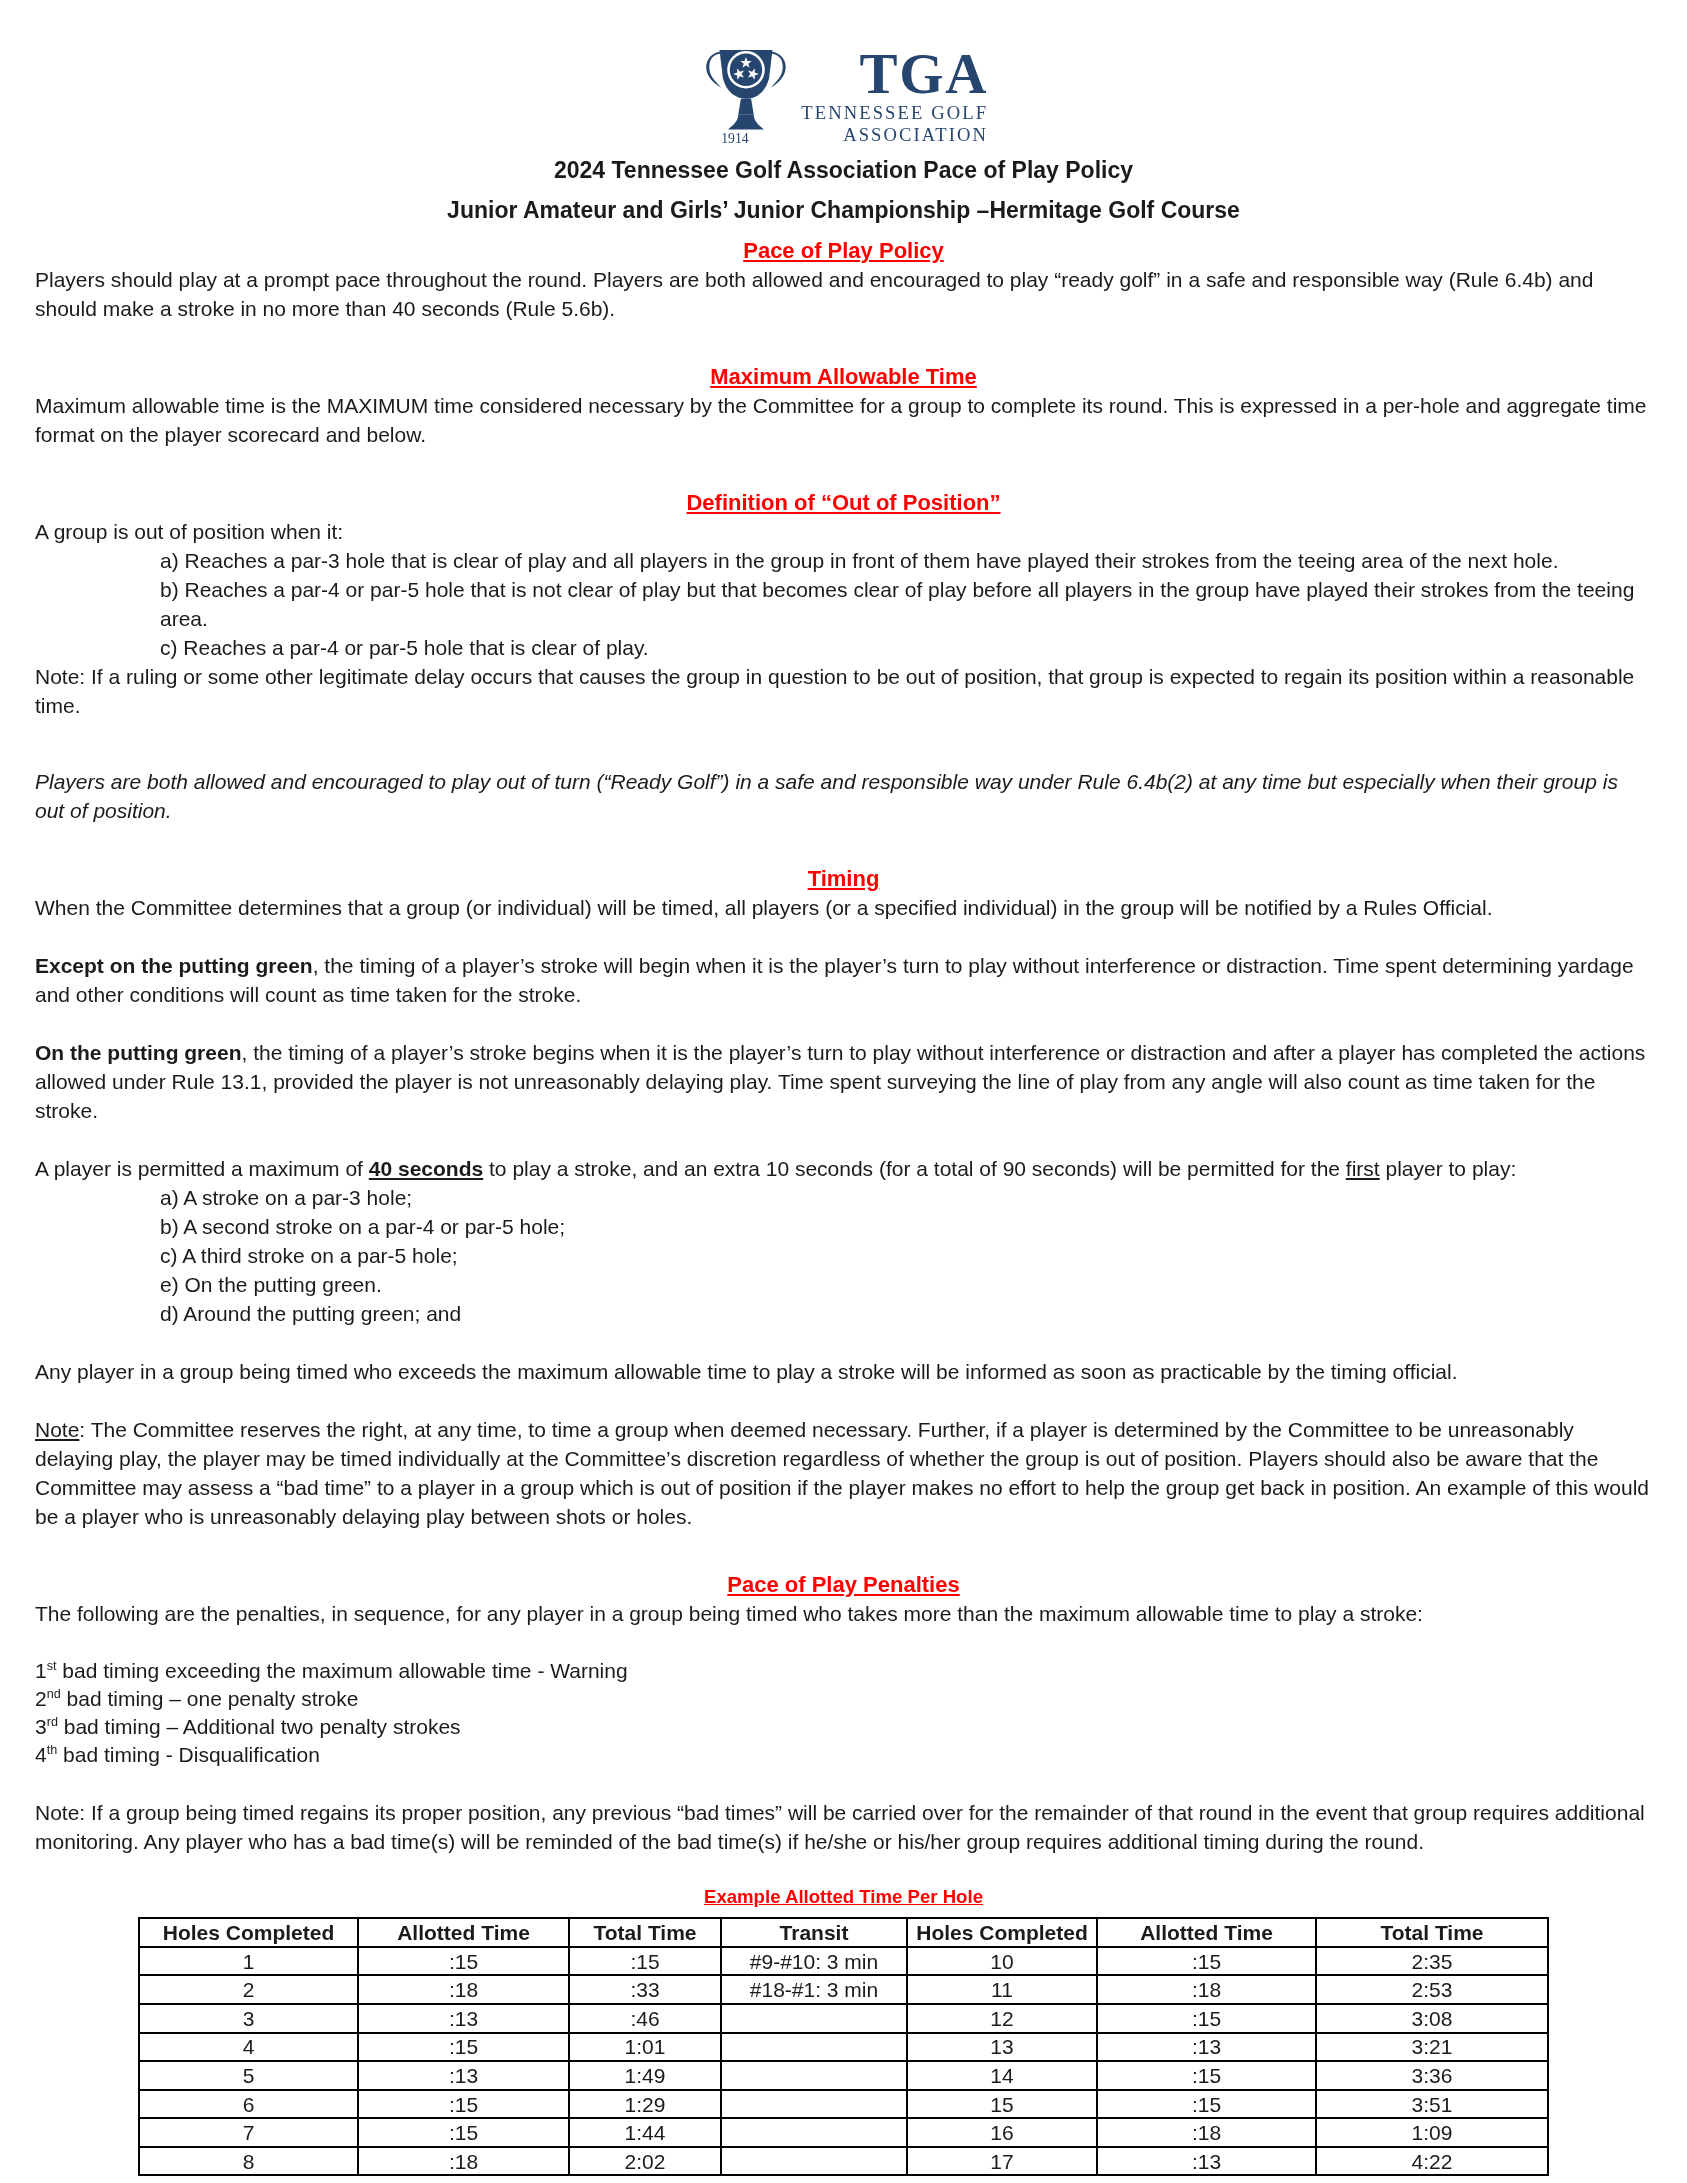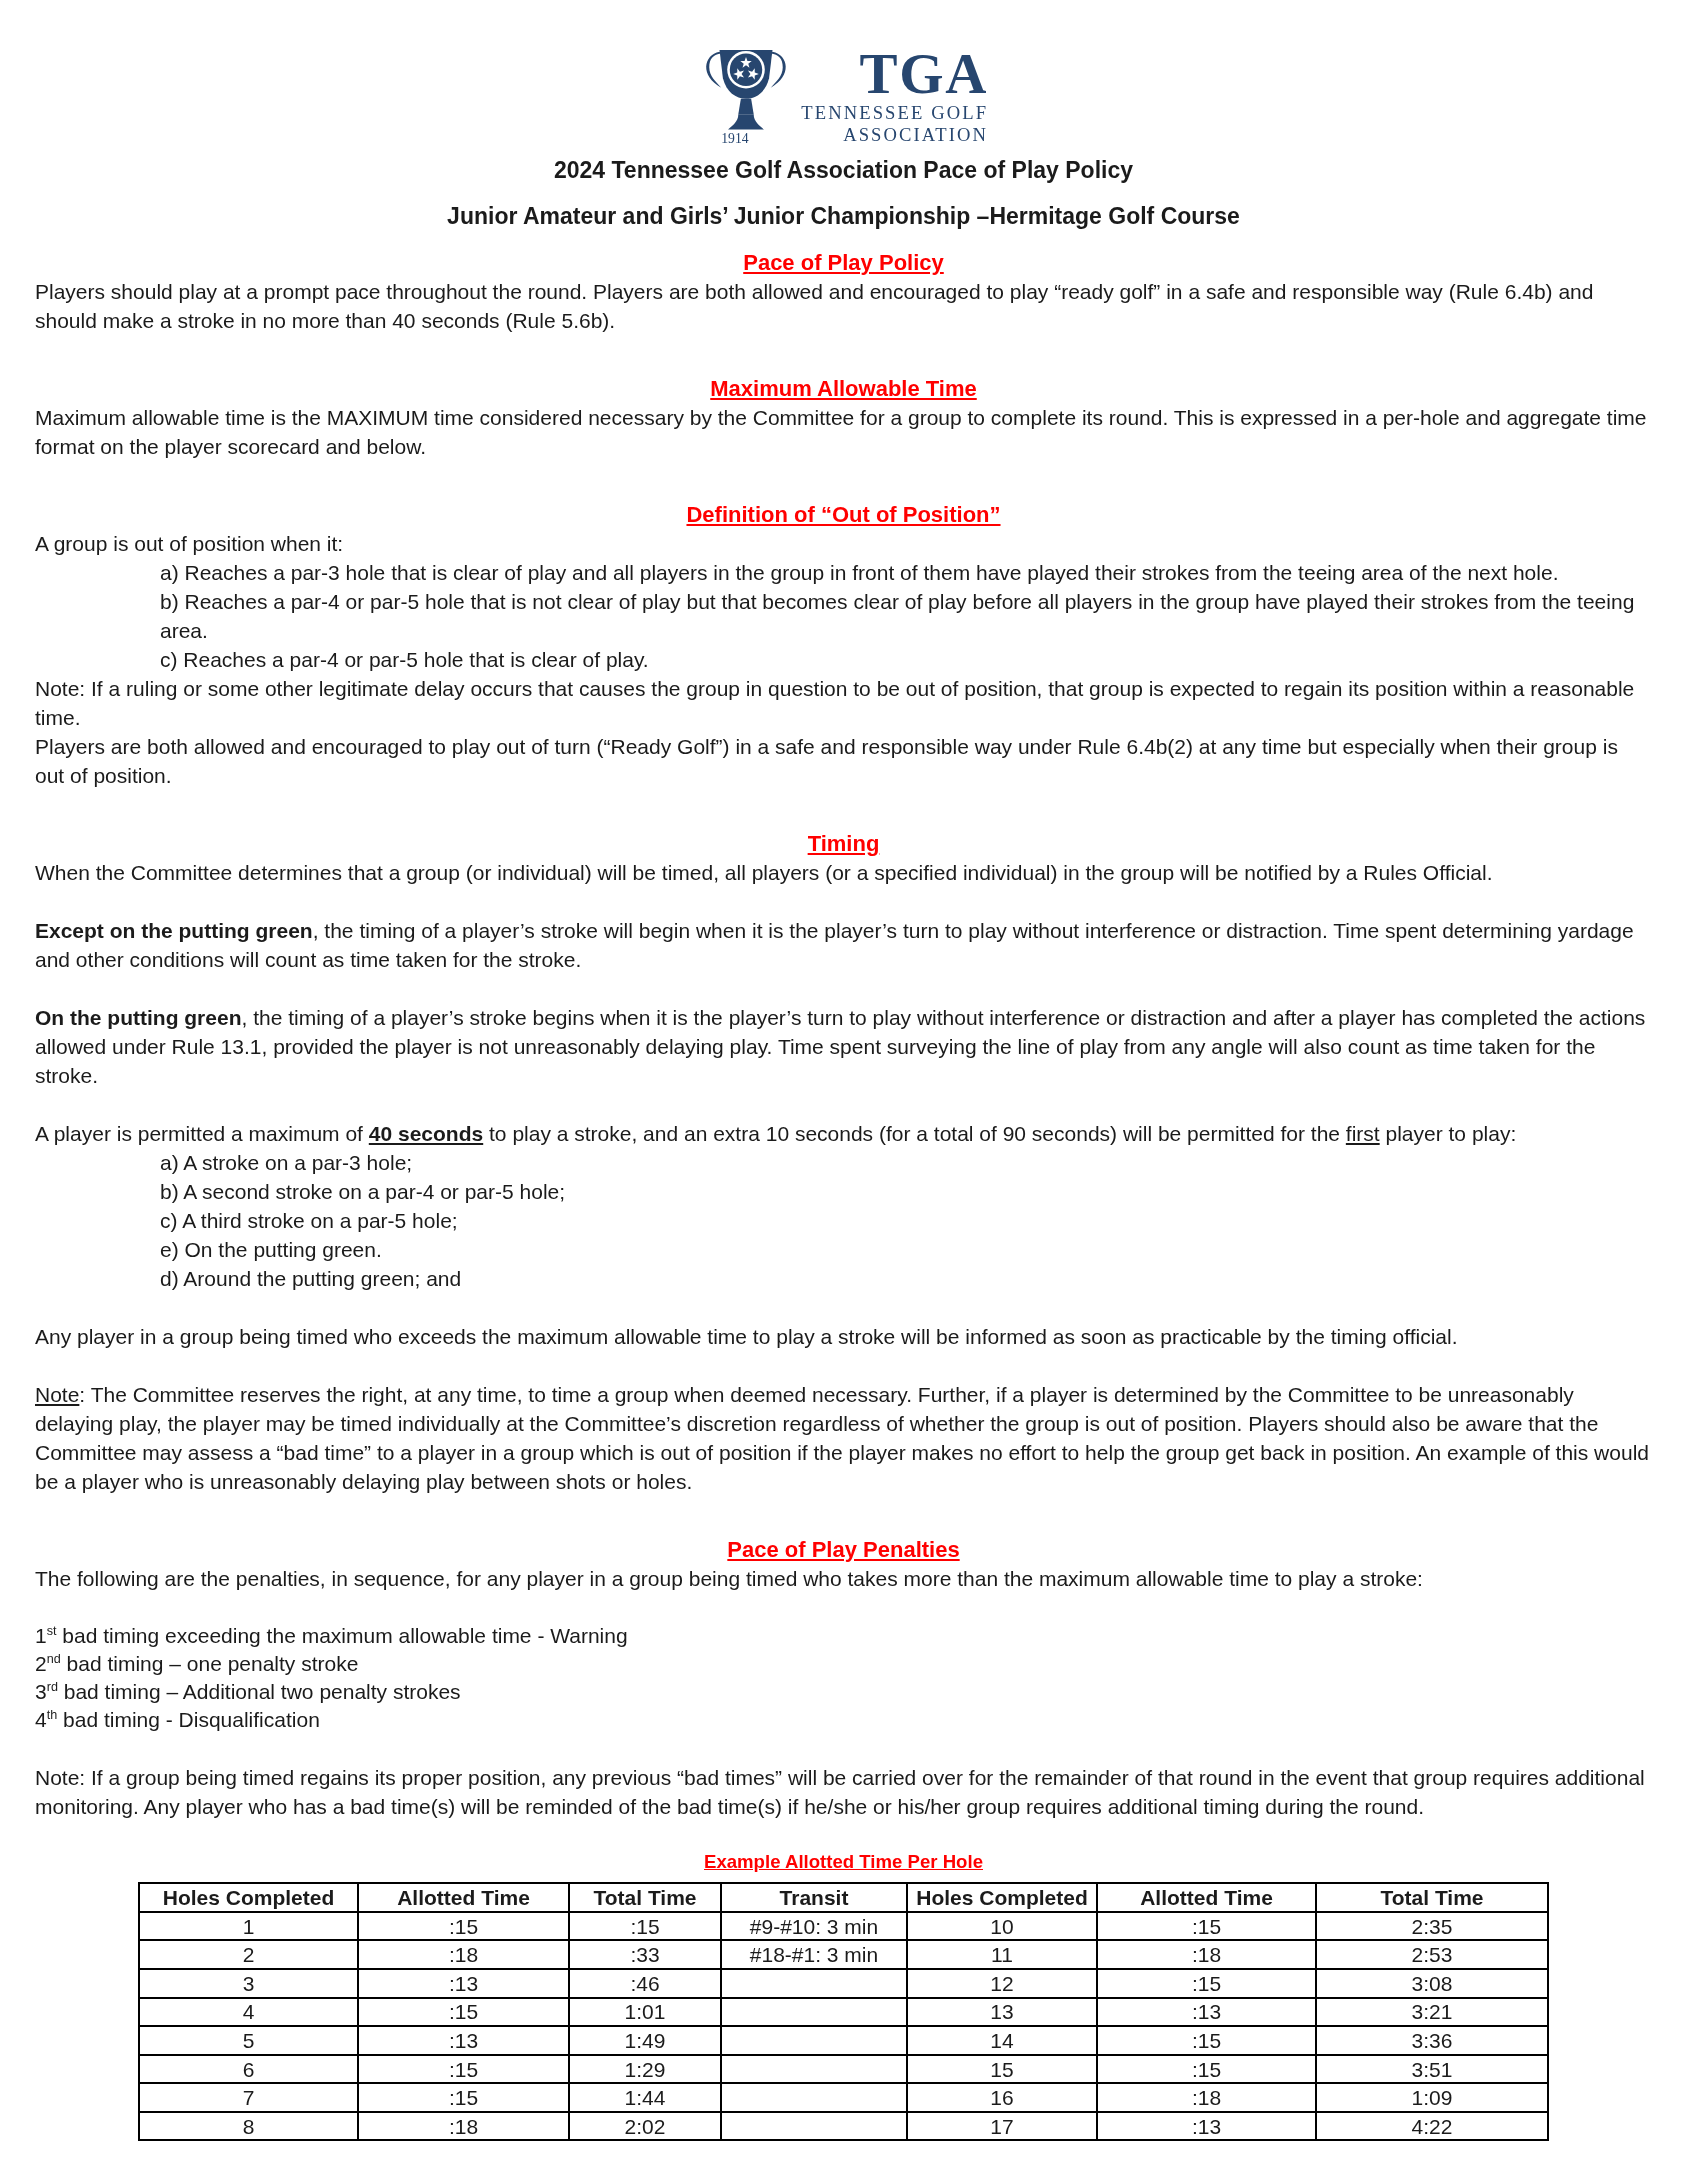--- a/index.html
+++ b/index.html
@@ -9,27 +9,27 @@
   }
   .page{box-sizing:border-box;width:1687px;min-height:2183px;padding:44px 35px 34px 35px;}
   
   .logo-row{display:flex;justify-content:center;align-items:flex-start;gap:8.4px;}
   .trophy-col{display:flex;flex-direction:column;align-items:center;}
   .logo-text-col{display:flex;flex-direction:column;align-items:flex-end;margin-top:3.4px;}
   .logo-tga{font-family:"Liberation Serif", serif;font-weight:bold;font-size:57px;line-height:0.95;letter-spacing:1.7px;color:#27466f;}
   .logo-line{font-family:"Liberation Serif", serif;font-size:18.6px;letter-spacing:2.1px;line-height:1.2;color:#27466f;}
   
   p{margin:0;font-size:21px;line-height:29px;}
-  .title{font-weight:bold;font-size:23px;line-height:28px;text-align:center;margin:18px;}
+  .title{font-weight:bold;font-size:23px;line-height:28px;text-align:center;margin:12px;}
   .title-first{margin-top:10px;}
   .red-h{color:#ff0000;font-weight:bold;font-size:22px;line-height:29px;text-align:center;text-decoration:underline;margin:0;}
   .red-h-small{font-size:18.6px;line-height:23.6px;}
   .mt1{margin-top:29px;}
   .mt2{margin-top:39px;}
-  .mt3{}
+  .mt3{margin-top:47px;font-style:italic;}
   .indent1{margin-left:59px;}
   .indent2{margin-left:125px;}
   .bold{font-weight:bold;}
   .underline{text-decoration:underline;}
   .bold-underline{font-weight:bold;text-decoration:underline;}
   sup{font-size:60%;line-height:0;vertical-align:super;}
   .penalty-line{font-size:21px;line-height:28px;}
   
   table.allot{margin:8.4px auto 0 auto;border-collapse:separate;border-spacing:0;border:1.7px solid #000;}
   table.allot th, table.allot td{

